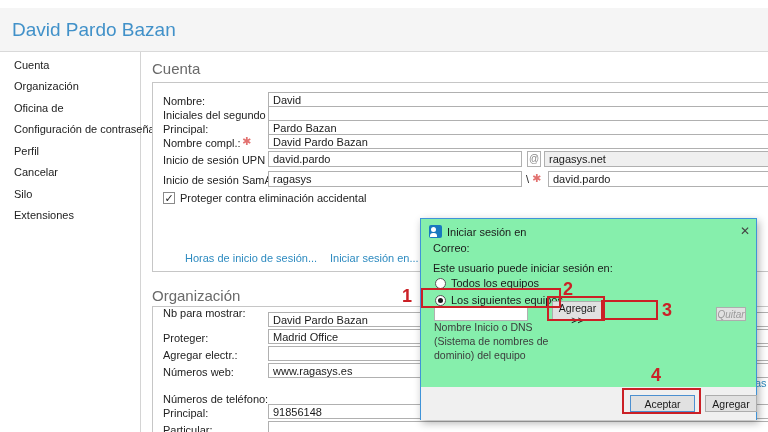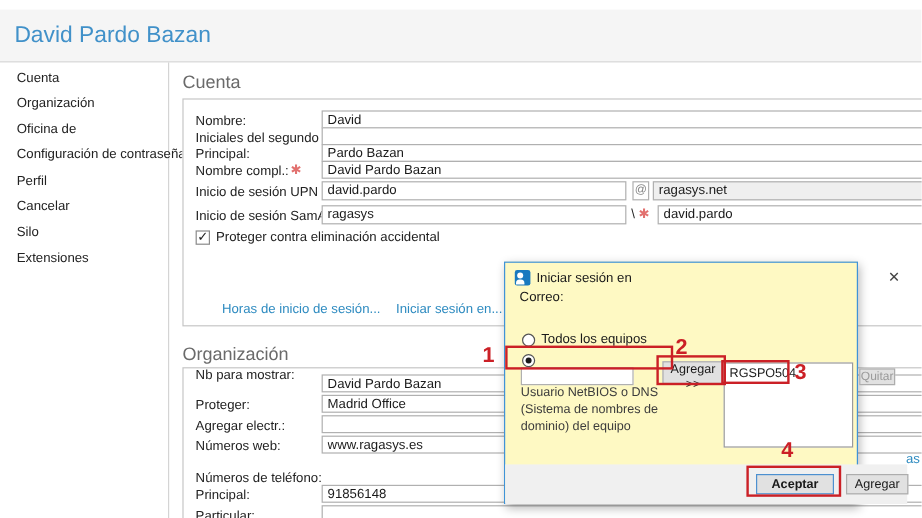--- a/index.html
+++ b/index.html
@@ -26,31 +26,31 @@
     position:absolute; border:1px solid #b0b0b0; background:#fff;
     font-family:"Liberation Sans","DejaVu Sans",sans-serif; font-size:11px;
     color:#1a1a1a; padding:0 4px; outline:none;
   }
   .req { color:#e2716f; font-size:11px; font-weight:bold; }
   .atbox { border:1px solid #b0b0b0; background:#fff; color:#888; font-size:10px; text-align:center; line-height:14px; }
   .combo { border:1px solid #b0b0b0; background:#efefef; font-size:11px; color:#1a1a1a; padding:1px 4px; white-space:nowrap; }
   .chk { width:12px; height:12px; border:1px solid #8a8a8a; background:#fff; font-size:11px; line-height:10px; text-align:center; color:#1c1c1c; font-weight:bold; }
   .link { font-size:11px; color:#2e8bc0; white-space:nowrap; cursor:pointer; }
   
-  .dialog { left:420px; top:218px; width:295px; height:202px; background:#fef9c3; border:1px solid #3f93d8; box-shadow:2px 3px 8px rgba(0,0,0,.3); z-index:10; }
+  .dialog { left:420px; top:218px; width:337px; height:202px; background:#86efac; border:1px solid #3f93d8; box-shadow:2px 3px 8px rgba(0,0,0,.3); z-index:10; }
   .dlg-txt { position:absolute; font-size:11px; color:#1a1a1a; white-space:nowrap; }
   .dlg-icon { position:absolute; left:8px; top:6px; width:13px; height:13px; background:#1879bf; border-radius:2px; }
   .dlg-icon::before { content:""; position:absolute; left:2px; top:2px; width:5px; height:5px; border-radius:50%; background:#fff; }
   .dlg-icon::after { content:""; position:absolute; left:1px; top:8px; width:7px; height:4px; border-radius:3px 3px 0 0; background:#fff; }
   .close-x { position:absolute; left:315px; top:4px; width:18px; height:16px; font-size:12px; color:#444; text-align:center; line-height:16px; cursor:pointer; }
   .radio { position:absolute; width:11px; height:11px; border:1px solid #555; border-radius:50%; background:#fff; }
   .radio.sel::after { content:""; position:absolute; left:2px; top:2px; width:5px; height:5px; border-radius:50%; background:#1a1a1a; }
   .btn { position:absolute; border:1px solid #adadad; background:#e1e1e1; font-family:"Liberation Sans","DejaVu Sans",sans-serif; font-size:10.5px; color:#1a1a1a; text-align:center; cursor:pointer; padding:0; }
-  .btn.default { border:1px solid #4d90d0;font-weight:bold; }
-  .btn.disabled { color:#9a9a9a; }
+  .btn.default { border:1px solid #4d90d0; }
+  .btn.disabled { color:#9a9a9a;font-style:italic; }
   .listbox { position:absolute; border:1px solid #9a9a9a; background:#fff; }
   .list-item { font-size:10.5px; color:#1a1a1a; padding:2px 4px; white-space:nowrap; cursor:default; }
   .helper { position:absolute; font-size:10.5px; line-height:14px; color:#3c3c3c; }
   .dlg-footer { position:absolute; left:0; top:168px; width:335px; height:33px; background:#f0f0f0; }
   
   .ann-box { position:absolute; border:2px solid #cb2026; background:transparent; z-index:20; }
   .ann-num { position:absolute; color:#cb2026; font-size:18px; font-weight:bold; z-index:21; font-family:"Liberation Sans","DejaVu Sans",sans-serif; }
   .frag-link { left:755px; top:377px; font-size:11px; color:#2e8bc0; white-space:nowrap; z-index:5; }
 </style>
 </head>
@@ -118,36 +118,35 @@
 <input class="inp" style="left: 268px; top: 404px; width: 524px; height: 15px;" value="91856148">
 <div class="abs lbl" style="left:163px;top:424px">Particular:</div>
 <input class="inp" style="left: 268px; top: 421px; width: 524px; height: 15px;" value="">
 
 <div class="abs dialog">
   <div class="dlg-icon"></div>
   <div class="dlg-txt" style="left:26px;top:7px">Iniciar sesión en</div>
   <div class="close-x">✕</div>
 
   <div class="dlg-txt" style="left:12px;top:23px">Correo:</div>
+  <div class="dlg-txt" style="left:12px;top:43px">Este usuario puede iniciar sesión en:</div>
 
   <div class="radio" style="left:14px;top:59px"></div>
   <div class="dlg-txt" style="left:30px;top:58px">Todos los equipos</div>
 
   <div class="radio sel" style="left:14px;top:76px"></div>
+  <div class="dlg-txt" style="left:30px;top:75px">Los siguientes equipos</div>
 
   <input class="inp" style="left: 13px; top: 87px; width: 94px; height: 15px;" value="">
   <button class="btn" style="left:131px;top:82px;width:51px;height:19px">Agregar &gt;&gt;</button>
 
-  <div class="listbox" style="left:182px;top:83px;width:108px;height:71px">
-    <div class="list-item">RGSPO504</div>
-  </div>
 
   <button class="btn disabled" style="left:295px;top:88px;width:30px;height:14px;font-size:10px">Quitar</button>
 
-  <div class="helper" style="left:13px;top:101px;width:118px">Usuario NetBIOS o DNS (Sistema de nombres de dominio) del equipo</div>
+  <div class="helper" style="left:13px;top:101px;width:118px">Nombre Inicio o DNS (Sistema de nombres de dominio) del equipo</div>
 
   <div class="dlg-footer"></div>
   <button class="btn default" style="left:209px;top:176px;width:65px;height:17px">Aceptar</button>
   <button class="btn" style="left:284px;top:176px;width:52px;height:17px">Agregar</button>
 </div>
 
 <div class="ann-num" style="left:402px;top:286px">1</div>
 <div class="ann-box" style="left:421px;top:288px;width:140px;height:20px"></div>
 <div class="ann-num" style="left:563px;top:279px">2</div>
 <div class="ann-box" style="left:547px;top:296px;width:58px;height:25px"></div>

